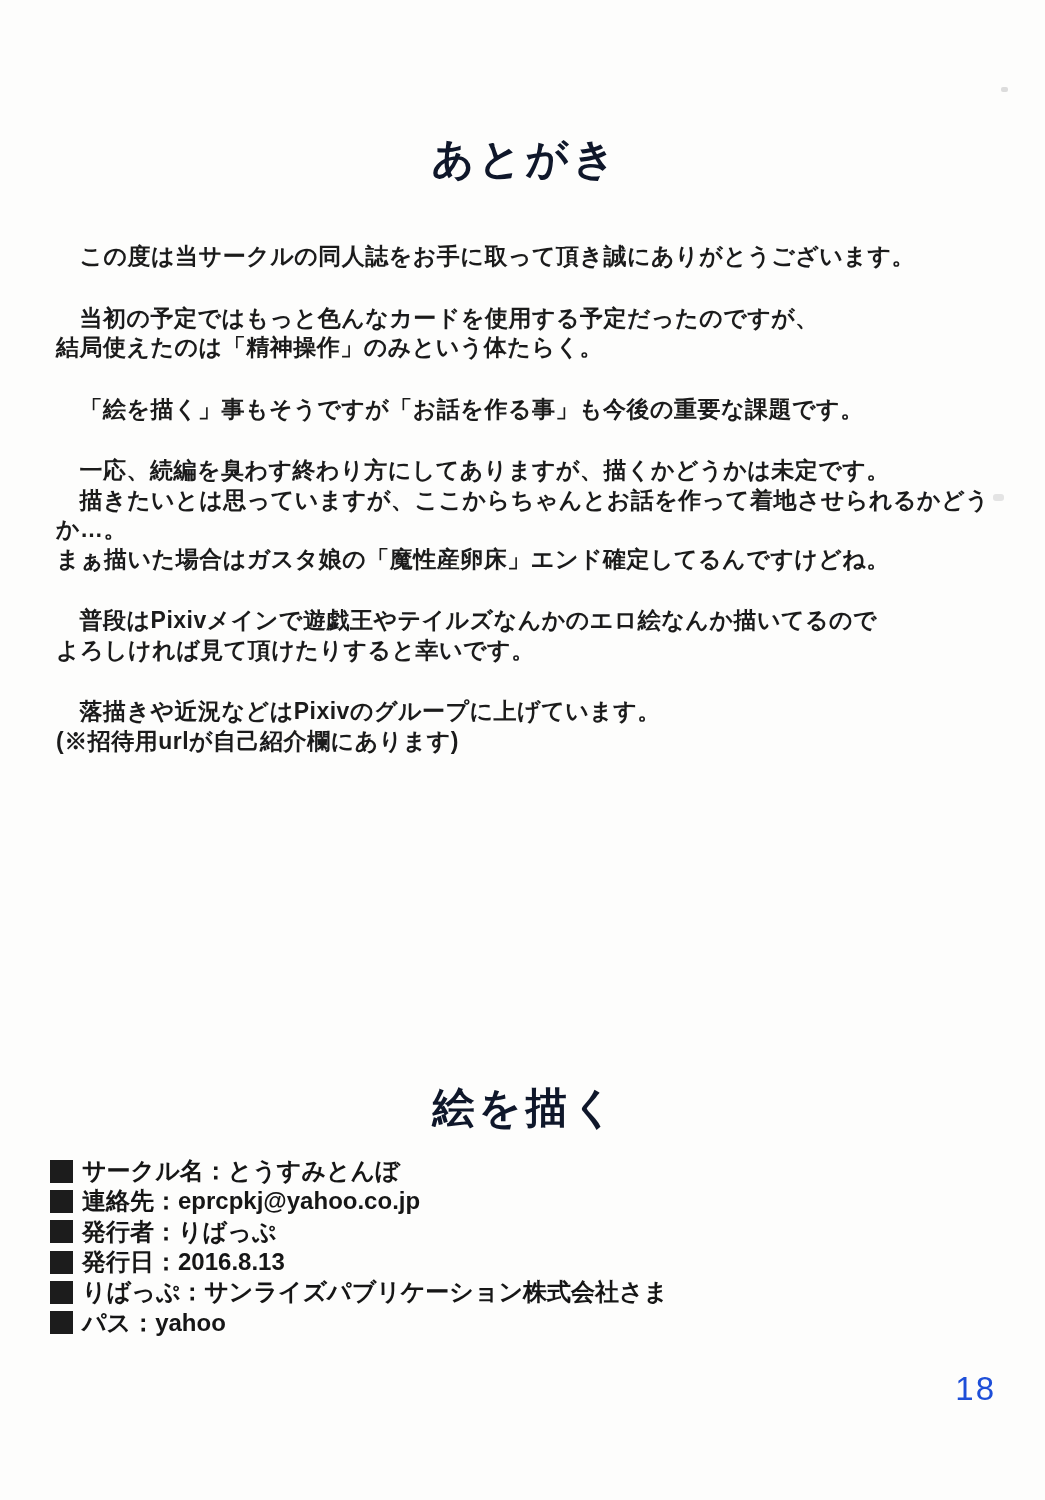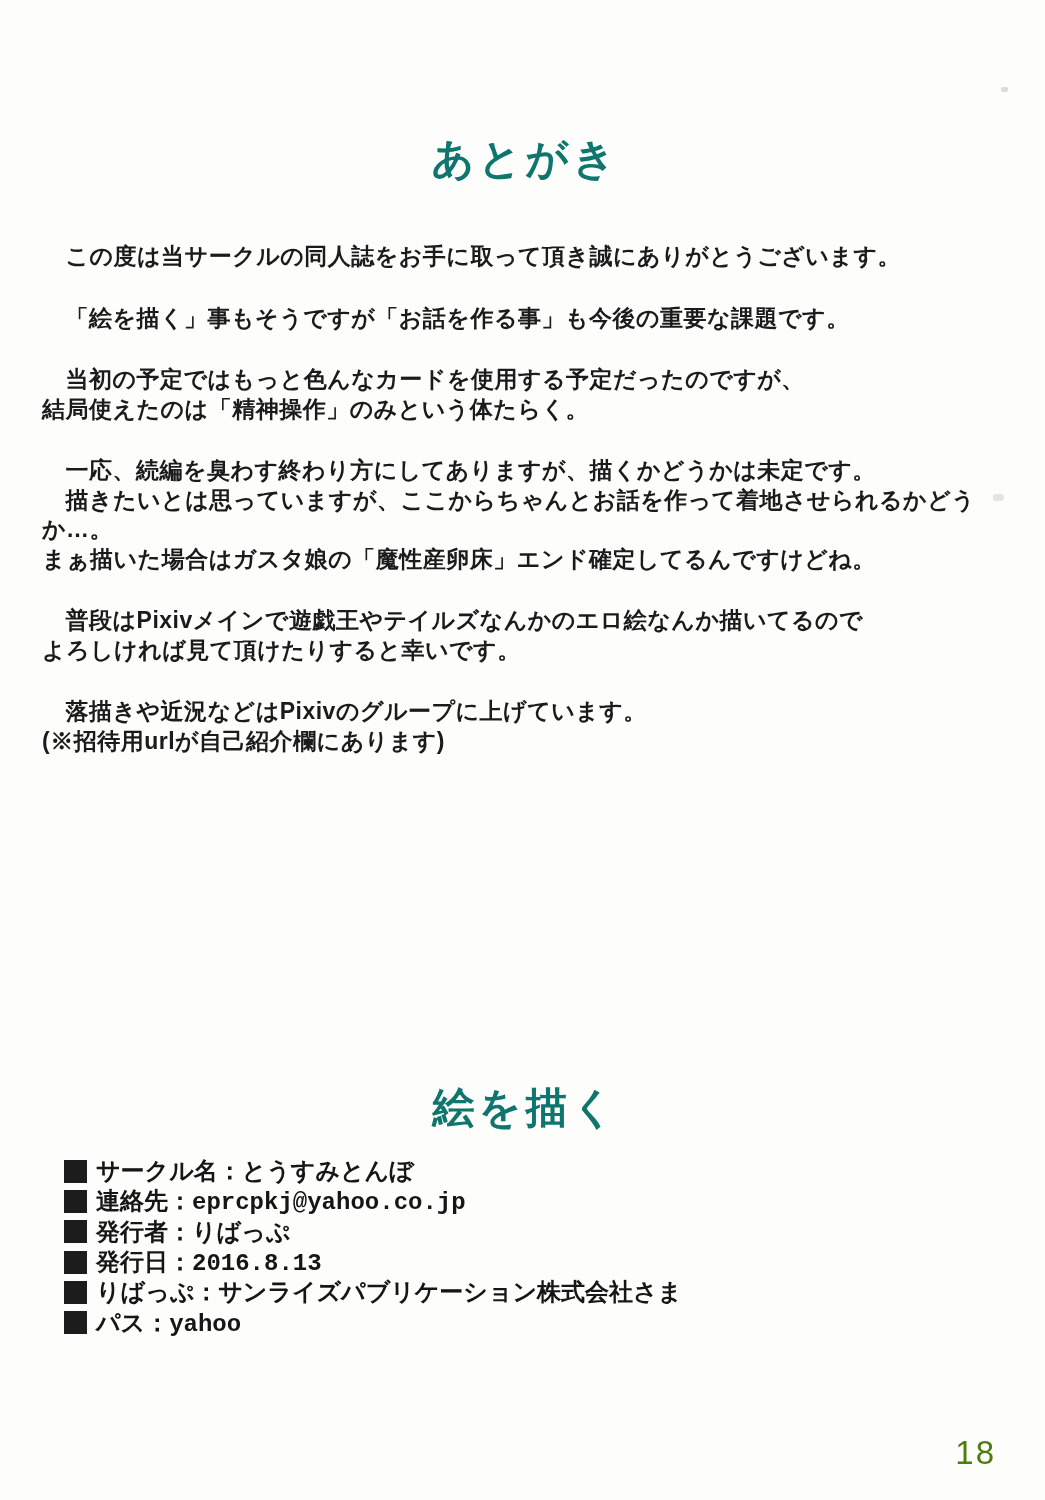--- a/index.html
+++ b/index.html
@@ -18,70 +18,69 @@
   }
   .section-title {
     position: absolute;
     left: 0;
     right: 0;
     text-align: center;
     font-family: "Liberation Serif", serif;
     font-size: 42px;
     font-weight: 700;
     letter-spacing: 4px;
-    color: #0f766e;
+    color: #0f172a;
     margin-left: 6px;
   }
   .title-atogaki { top: 103px; }
   .title-okuzuke { top: 1045px; }
   .afterword-body {
     position: absolute;
     left: 42px;
     right: 25px;
     top: 242px;
     font-size: 23px;
     line-height: 29.5px;
     font-weight: 600;
     letter-spacing: 0.5px;
     color: #1b1b1b;
   }
   .para {
-    margin: 0 0 32px 0;
+    margin: 0 0 32px 14px;
     white-space: pre-line; 
   }
   .colophon {
     position: absolute;
-    left: 64px;
+    left: 50px;
     top: 1156px;
     font-size: 24px;
     font-weight: 700;
     color: #161616;
-    font-family: Liberation Mono, monospace;
   }
   .colophon-row {
     display: flex;
     align-items: center;
     height: 30.3px;
   }
   .black-square {
     display: inline-block;
     width: 23px;
     height: 23px;
     background: #1c1c1c;
     margin-right: 9px;
     flex: 0 0 auto;
   }
   .page-number {
     position: absolute;
-    top: 1434px;
+    top: 1370px;
     right: 49px;
     font-size: 33px;
     font-weight: 500;
     letter-spacing: 2px;
-    color: #4d7c0f;
+    color: #1d4ed8;
   }
   
   .speck-1 {
     position: absolute;
     left: 1001px;
     top: 87px;
     width: 7px;
     height: 5px;
     background: #dcdcdc;
     border-radius: 2px;
@@ -98,23 +97,23 @@
 </style>
 </head>
 <body>
 
 <div class="page">
 
   <h1 class="section-title title-atogaki">あとがき</h1>
 
   <div class="afterword-body">
     <p class="para">　この度は当サークルの同人誌をお手に取って頂き誠にありがとうございます。</p>
-    <p class="para">　「絵を描く」事もそうですが「お話を作る事」も今後の重要な課題です。</p>
     <p class="para">　当初の予定ではもっと色んなカードを使用する予定だったのですが、
 結局使えたのは「精神操作」のみという体たらく。</p>
+    <p class="para">　「絵を描く」事もそうですが「お話を作る事」も今後の重要な課題です。</p>
     <p class="para">　一応、続編を臭わす終わり方にしてありますが、描くかどうかは未定です。
 　描きたいとは思っていますが、ここからちゃんとお話を作って着地させられるかどうか…。
 まぁ描いた場合はガスタ娘の「魔性産卵床」エンド確定してるんですけどね。</p>
     <p class="para">　普段はPixivメインで遊戯王やテイルズなんかのエロ絵なんか描いてるので
 よろしければ見て頂けたりすると幸いです。</p>
     <p class="para">　落描きや近況などはPixivのグループに上げています。
 (※招待用urlが自己紹介欄にあります)</p>
   </div>
 
   <h2 class="section-title title-okuzuke">絵を描く</h2>

